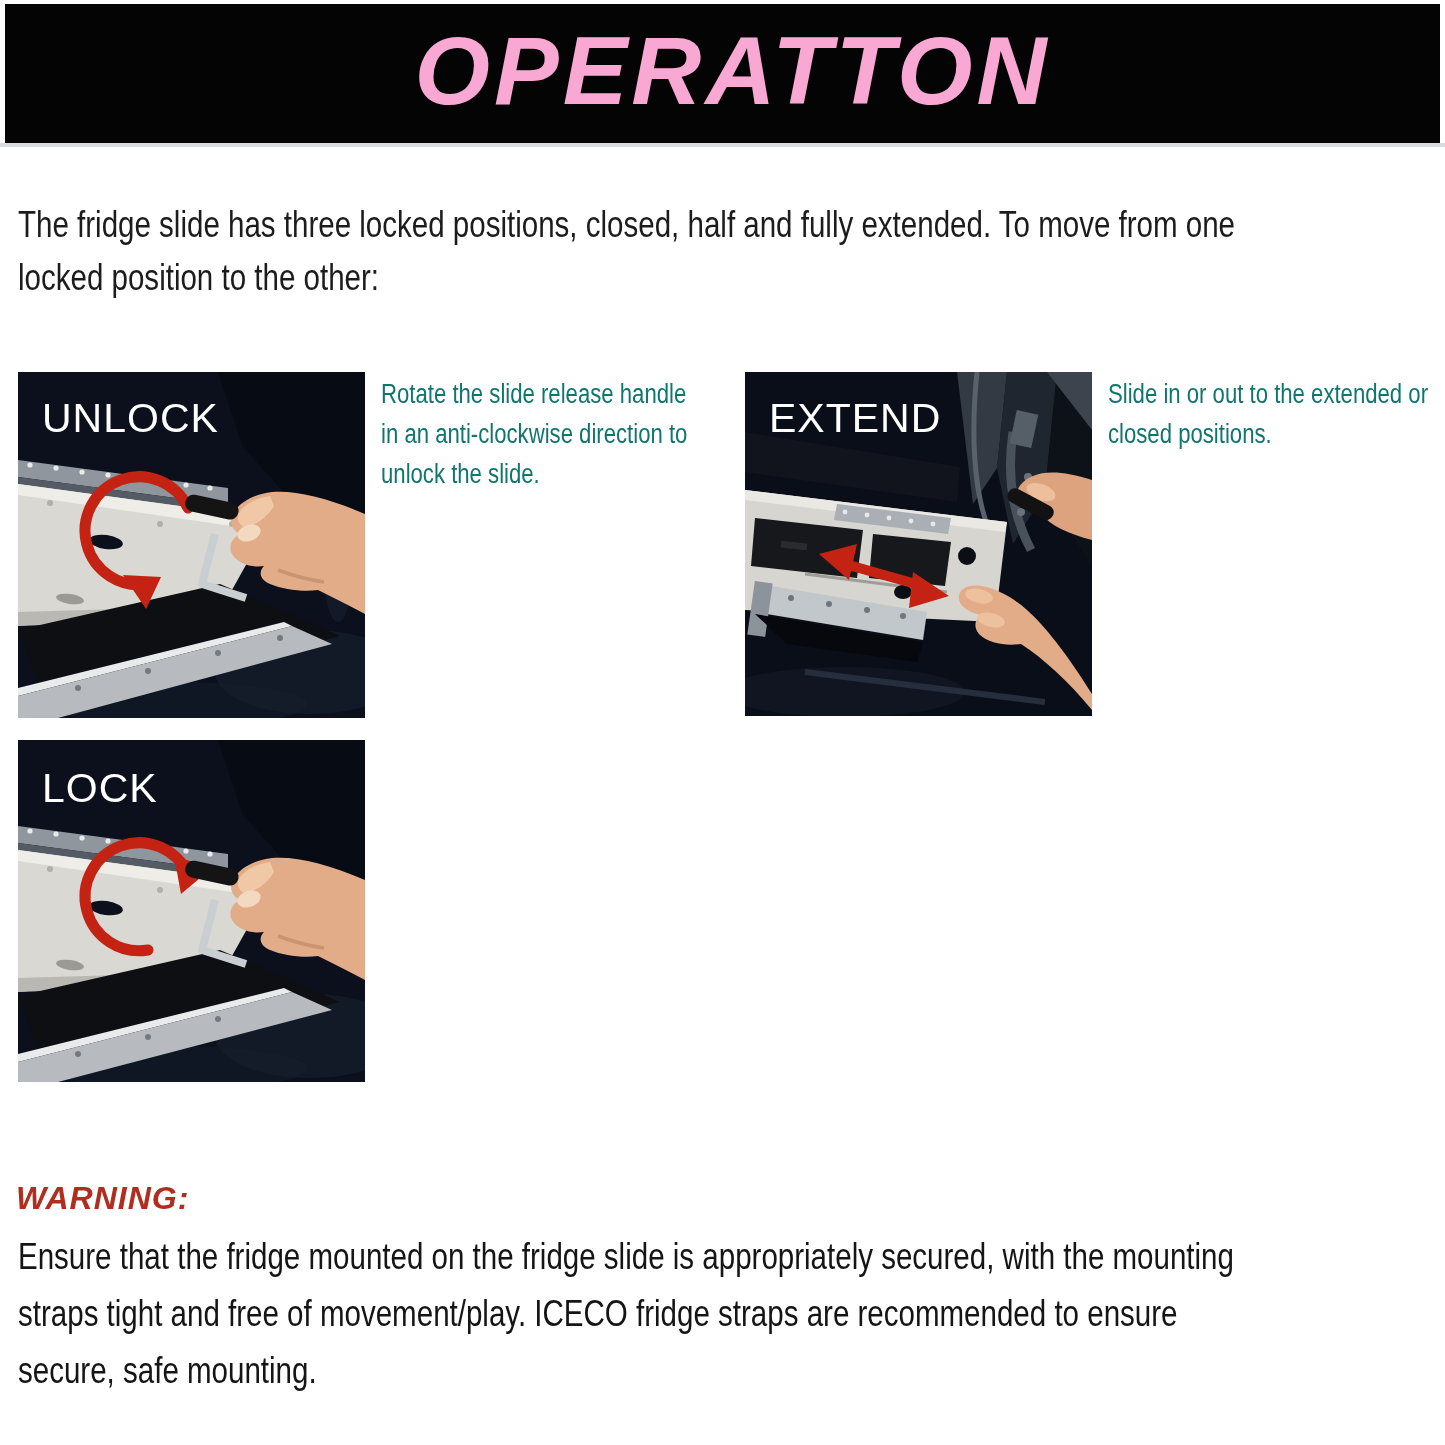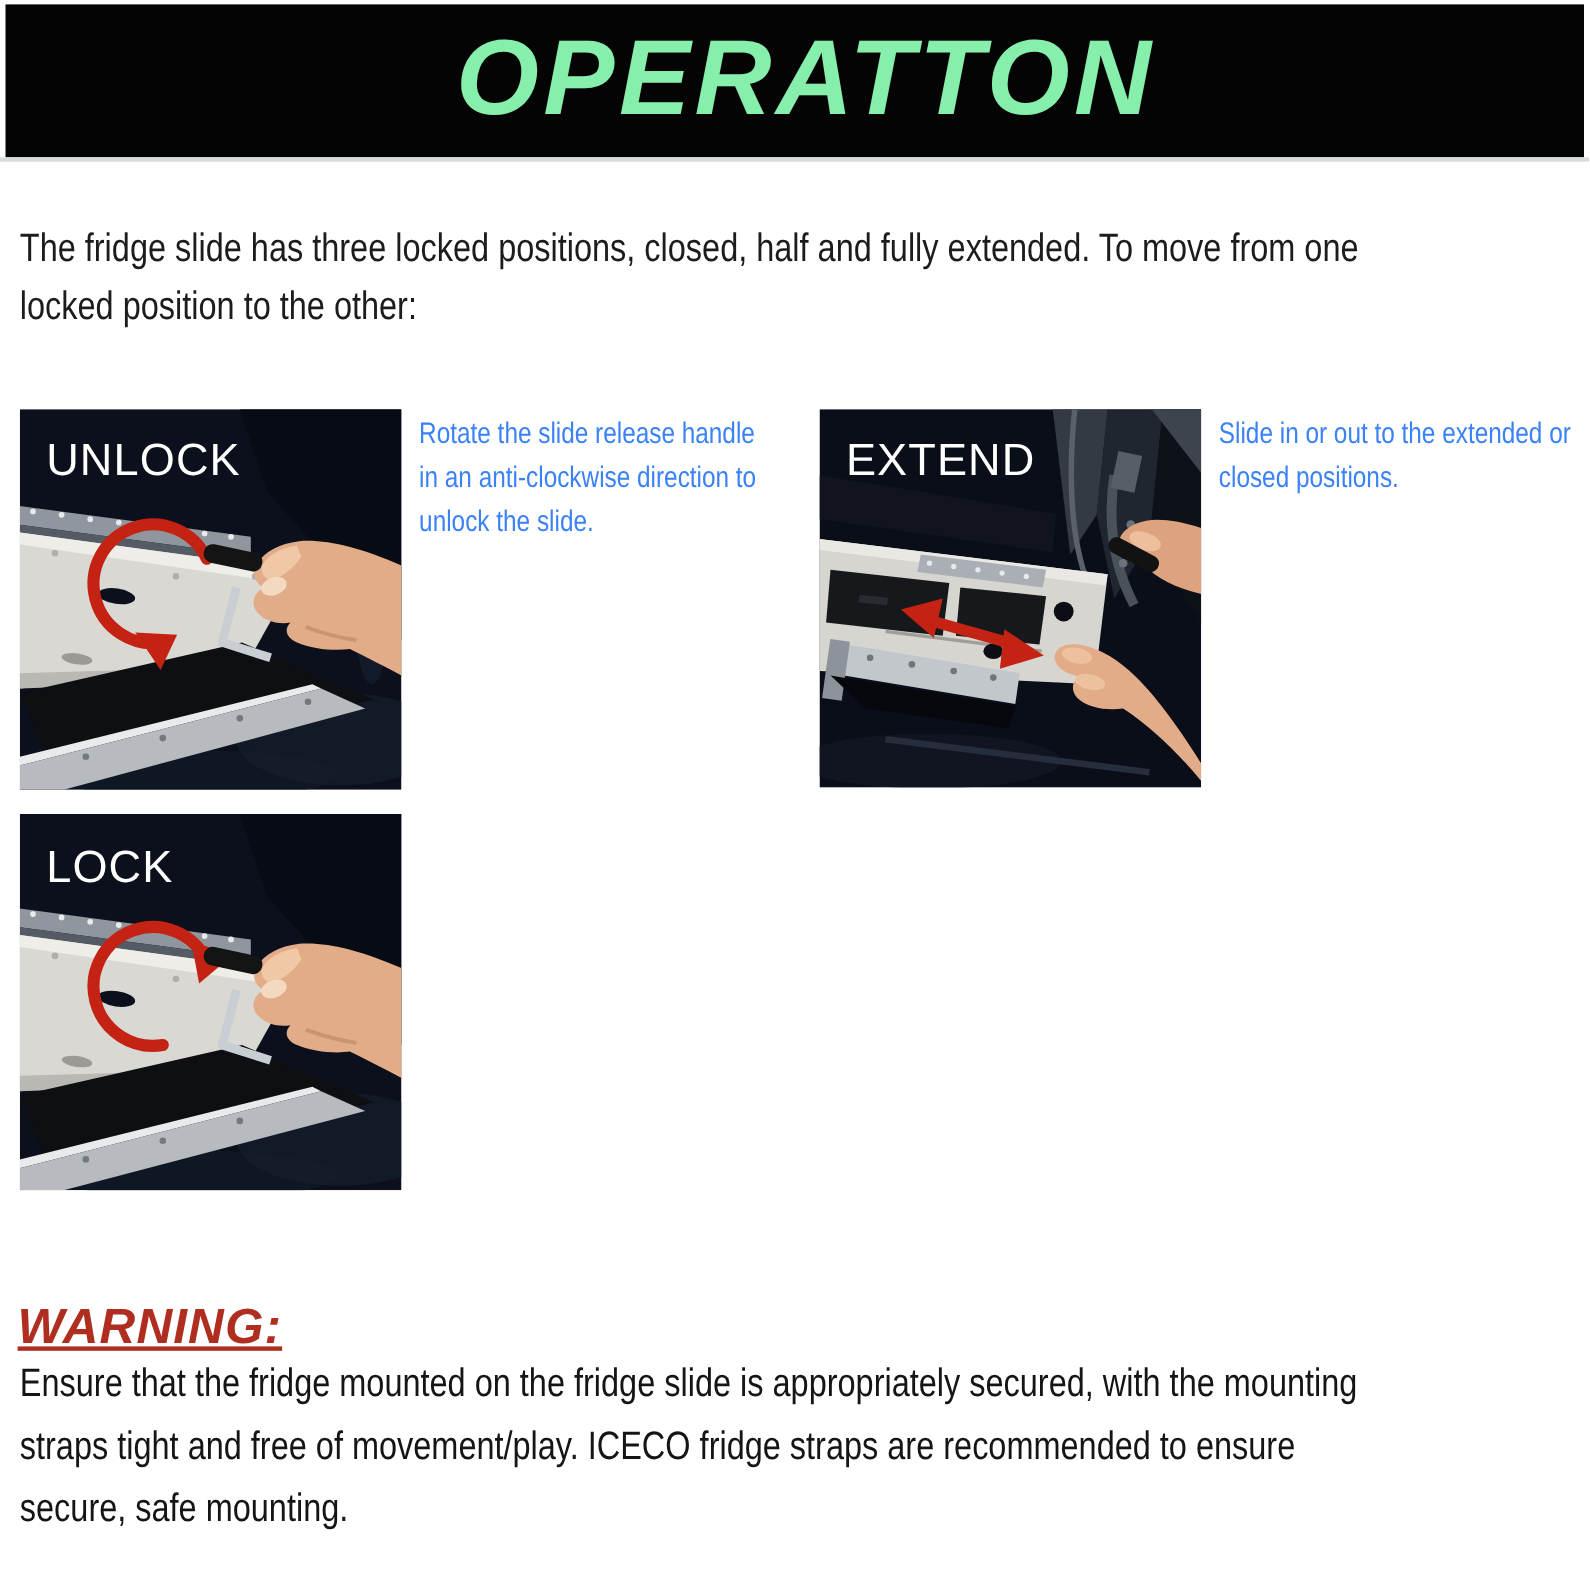--- a/index.html
+++ b/index.html
@@ -6,39 +6,39 @@
   .page{
     position:relative;width:1445px;height:1445px;background:#ffffff;
     font-family:"Liberation Sans",sans-serif;overflow:hidden;color:#1b1b1b;
   }
   
   .banner{
     position:absolute;left:5px;top:4px;width:1435px;height:139px;
     background:#040404;display:flex;align-items:center;justify-content:center;
   }
   .banner-title{
-    color:#86efac;font-size:97px;font-weight:bold;font-style:italic;
+    color:#f9a8d4;font-size:97px;font-weight:bold;font-style:italic;
     letter-spacing:4px;line-height:1;padding-bottom:6px;margin-left:20px;
   }
   .banner-underline{
     position:absolute;left:0;top:143px;width:1445px;height:4px;background:#d8dcdc;
   }
   
   .cond{display:inline-block;transform:scaleX(0.82);transform-origin:left top;white-space:nowrap;}
   
   .intro{position:absolute;left:18px;top:198px;font-size:36px;line-height:53px;color:#1c1c1c;}
   
   .photo{position:absolute;display:block;}
   .photo text{font-family:"Liberation Sans",sans-serif;fill:#ffffff;}
   
-  .caption{position:absolute;font-size:27px;line-height:40px;color:#3b82f6;}
+  .caption{position:absolute;font-size:27px;line-height:40px;color:#0f766e;}
   
   .warn-head{
-    position:absolute;left:16px;top:1180px;font-size:45px;font-weight:bold;
-    font-style:italic;color:#b02e20;letter-spacing:1px;text-decoration:underline;
+    position:absolute;left:16px;top:1180px;font-size:32px;font-weight:bold;
+    font-style:italic;color:#b02e20;letter-spacing:1px;
   }
   .warn-body{position:absolute;left:18px;top:1228px;font-size:36px;line-height:57px;color:#151515;}
 </style>
 </head>
 <body>
 
 <div class="page">
 
   <div class="banner">
     <div class="banner-title">OPERATTON</div>

